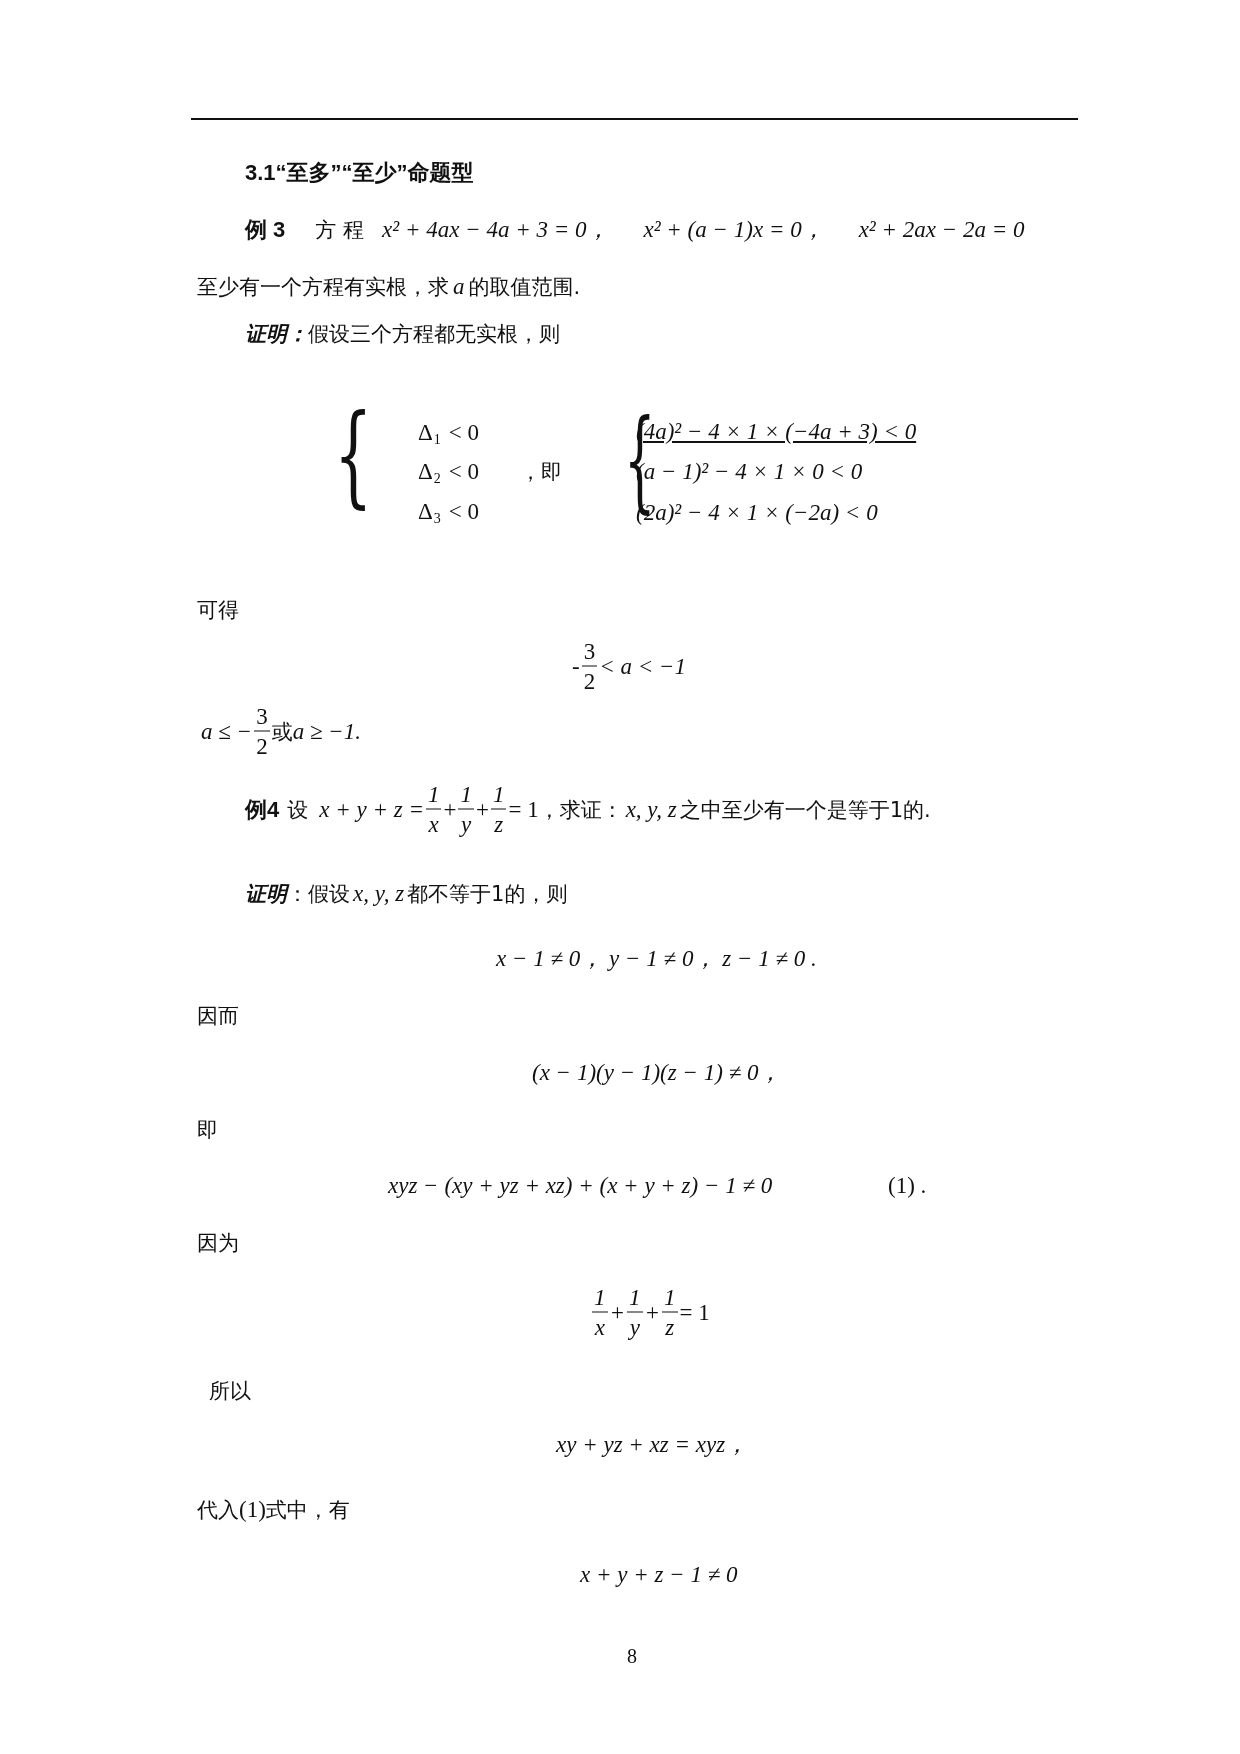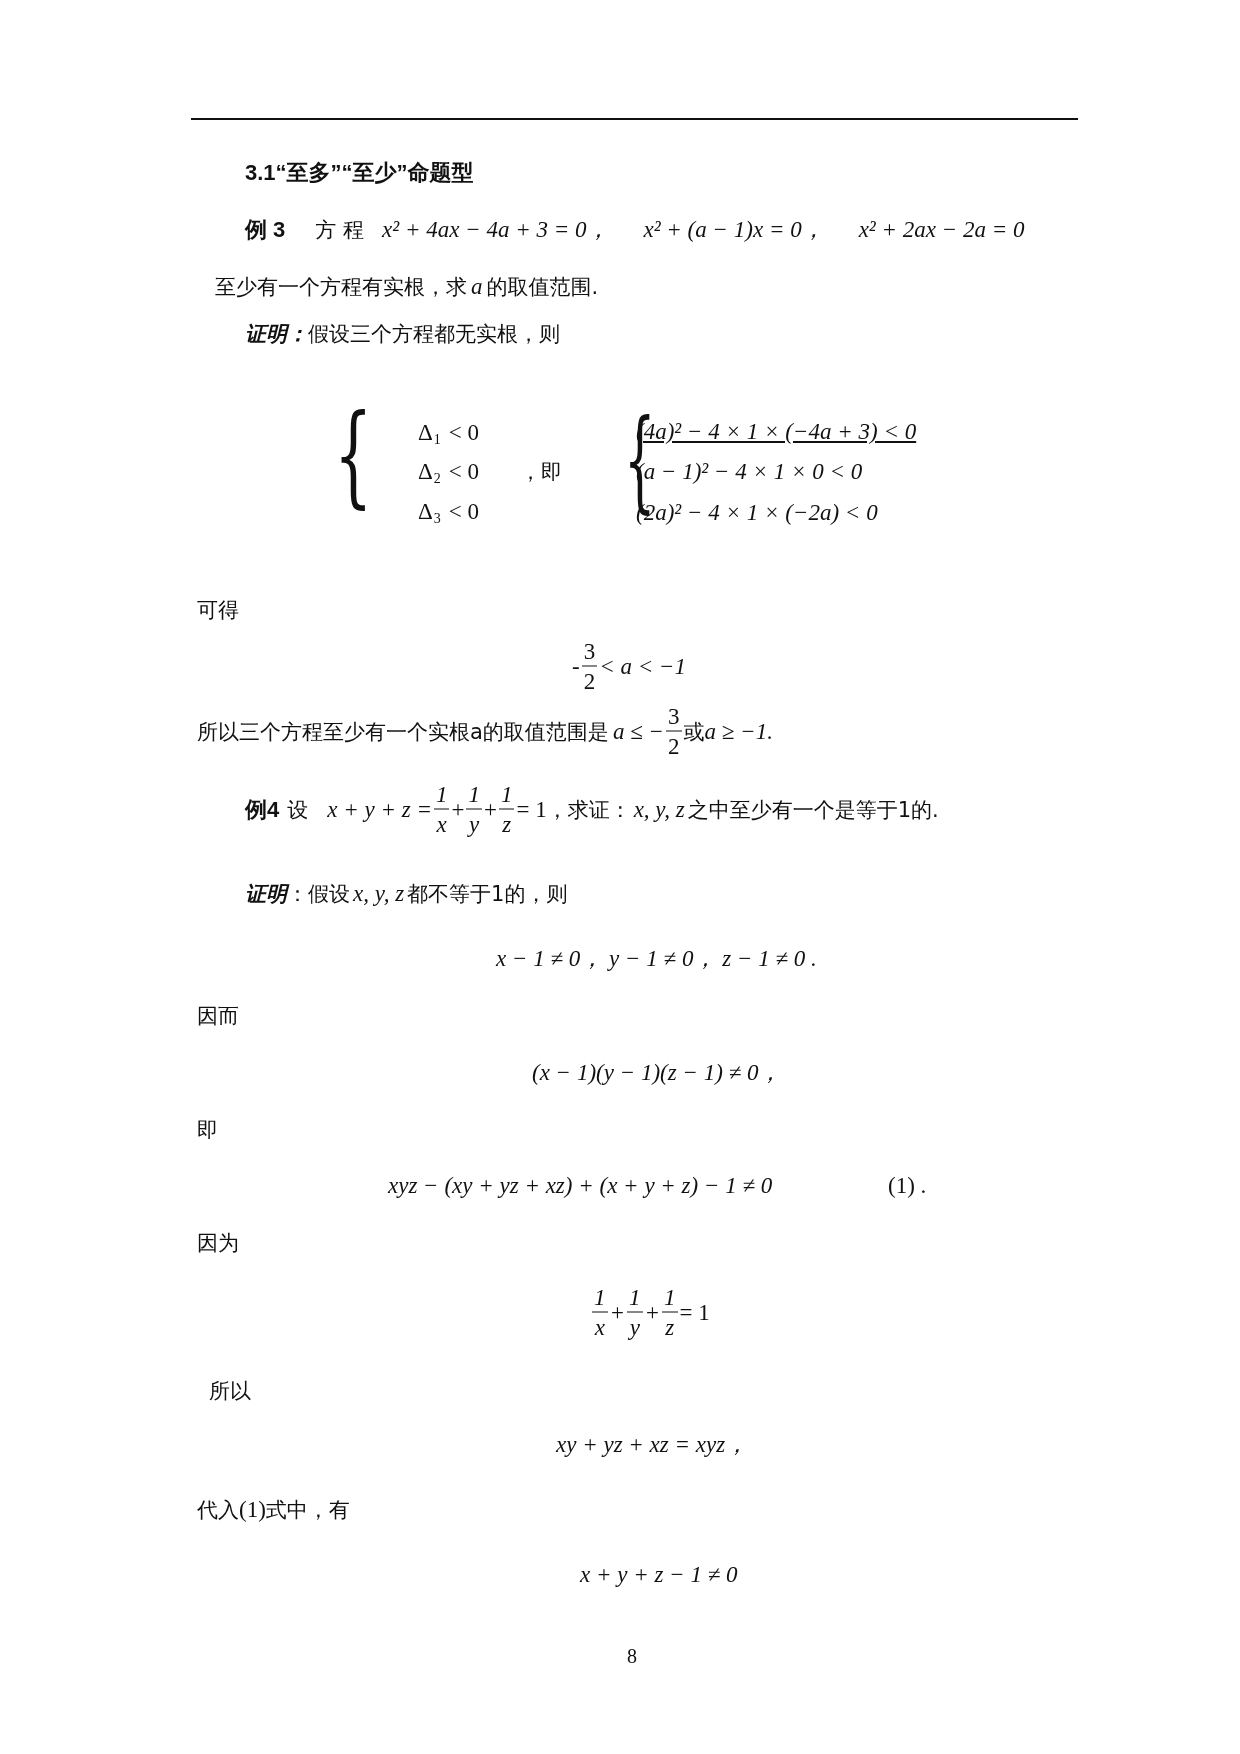--- a/index.html
+++ b/index.html
@@ -33,21 +33,21 @@
   <span class="sp" style="width:30px"></span>
   <span class="cjk">方 程</span>
   <span class="sp" style="width:18px"></span>
   <span class="math mi">x² + 4ax − 4a + 3 = 0，</span>
   <span class="sp" style="width:34px"></span>
   <span class="math mi">x² + (a − 1)x = 0，</span>
   <span class="sp" style="width:34px"></span>
   <span class="math mi">x² + 2ax − 2a = 0</span>
 </div>
 
-<div class="line" style="left:197px; top:287px;margin-left:18px;">
+<div class="line" style="left:197px; top:287px;">
   <span class="cjk">至少有一个方程有实根，求</span>
   <span class="math mi" style="margin:0 4px">a</span>
   <span class="cjk">的取值范围.</span>
 </div>
 
 <div class="line" style="left:245px; top:334px;">
   <span class="cjk bold">证明：</span>
   <span class="cjk">假设三个方程都无实根，则</span>
 </div>
 
@@ -90,35 +90,34 @@
 <div class="line math" style="left:572px; top:666px;">
   <span>-</span>
   <span class="frac">
     <span class="num">3</span>
     <span class="den">2</span>
   </span>
   <span class="mi">&lt; a &lt; −1</span>
 </div>
 
 <div class="line" style="left:197px; top:731px;">
-  <span class="cjk">所以三个方程至少有一个实根a的取值范围是</span>
   <span class="math mi" style="margin-left:4px">a ≤ −</span>
   <span class="frac math">
     <span class="num">3</span>
     <span class="den">2</span>
   </span>
   <span class="cjk">或</span>
   <span class="math mi">a ≥ −1.</span>
 </div>
 
 <div class="line" style="left:245px; top:809px;">
   <span class="title">例4</span>
   <span class="sp"></span>
   <span class="cjk">设</span>
-  <span class="math mi" style="margin-left:19px">x + y + z =</span>
+  <span class="math mi" style="margin-left:11px">x + y + z =</span>
   <span class="frac math mi">
     <span class="num">1</span>
     <span class="den">x</span>
   </span>
   <span class="math">+</span>
   <span class="frac math mi">
     <span class="num">1</span>
     <span class="den">y</span>
   </span>
   <span class="math">+</span>

